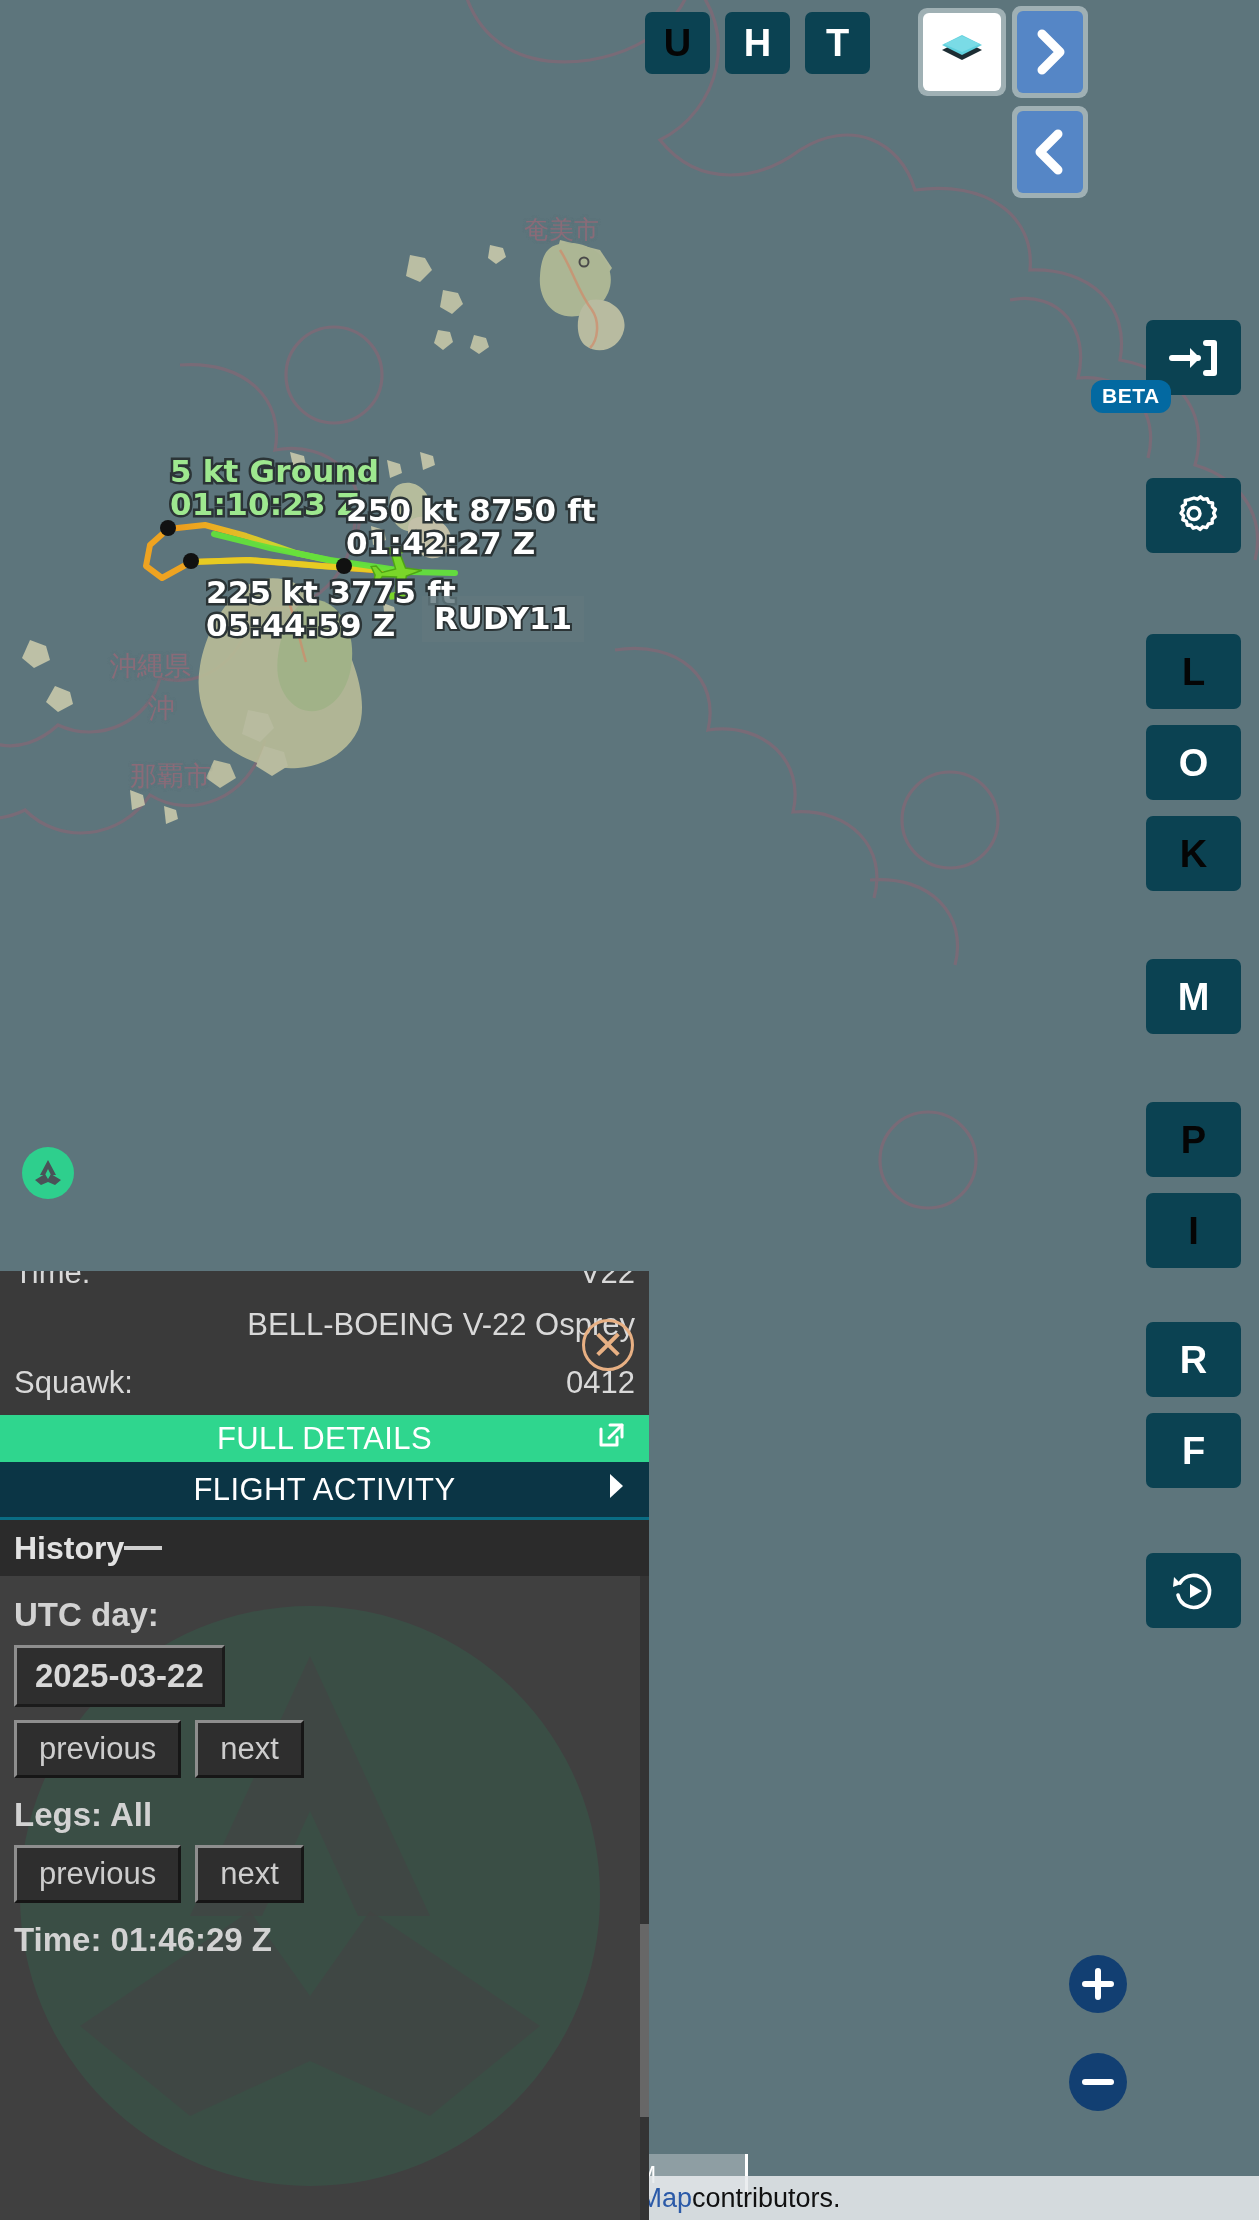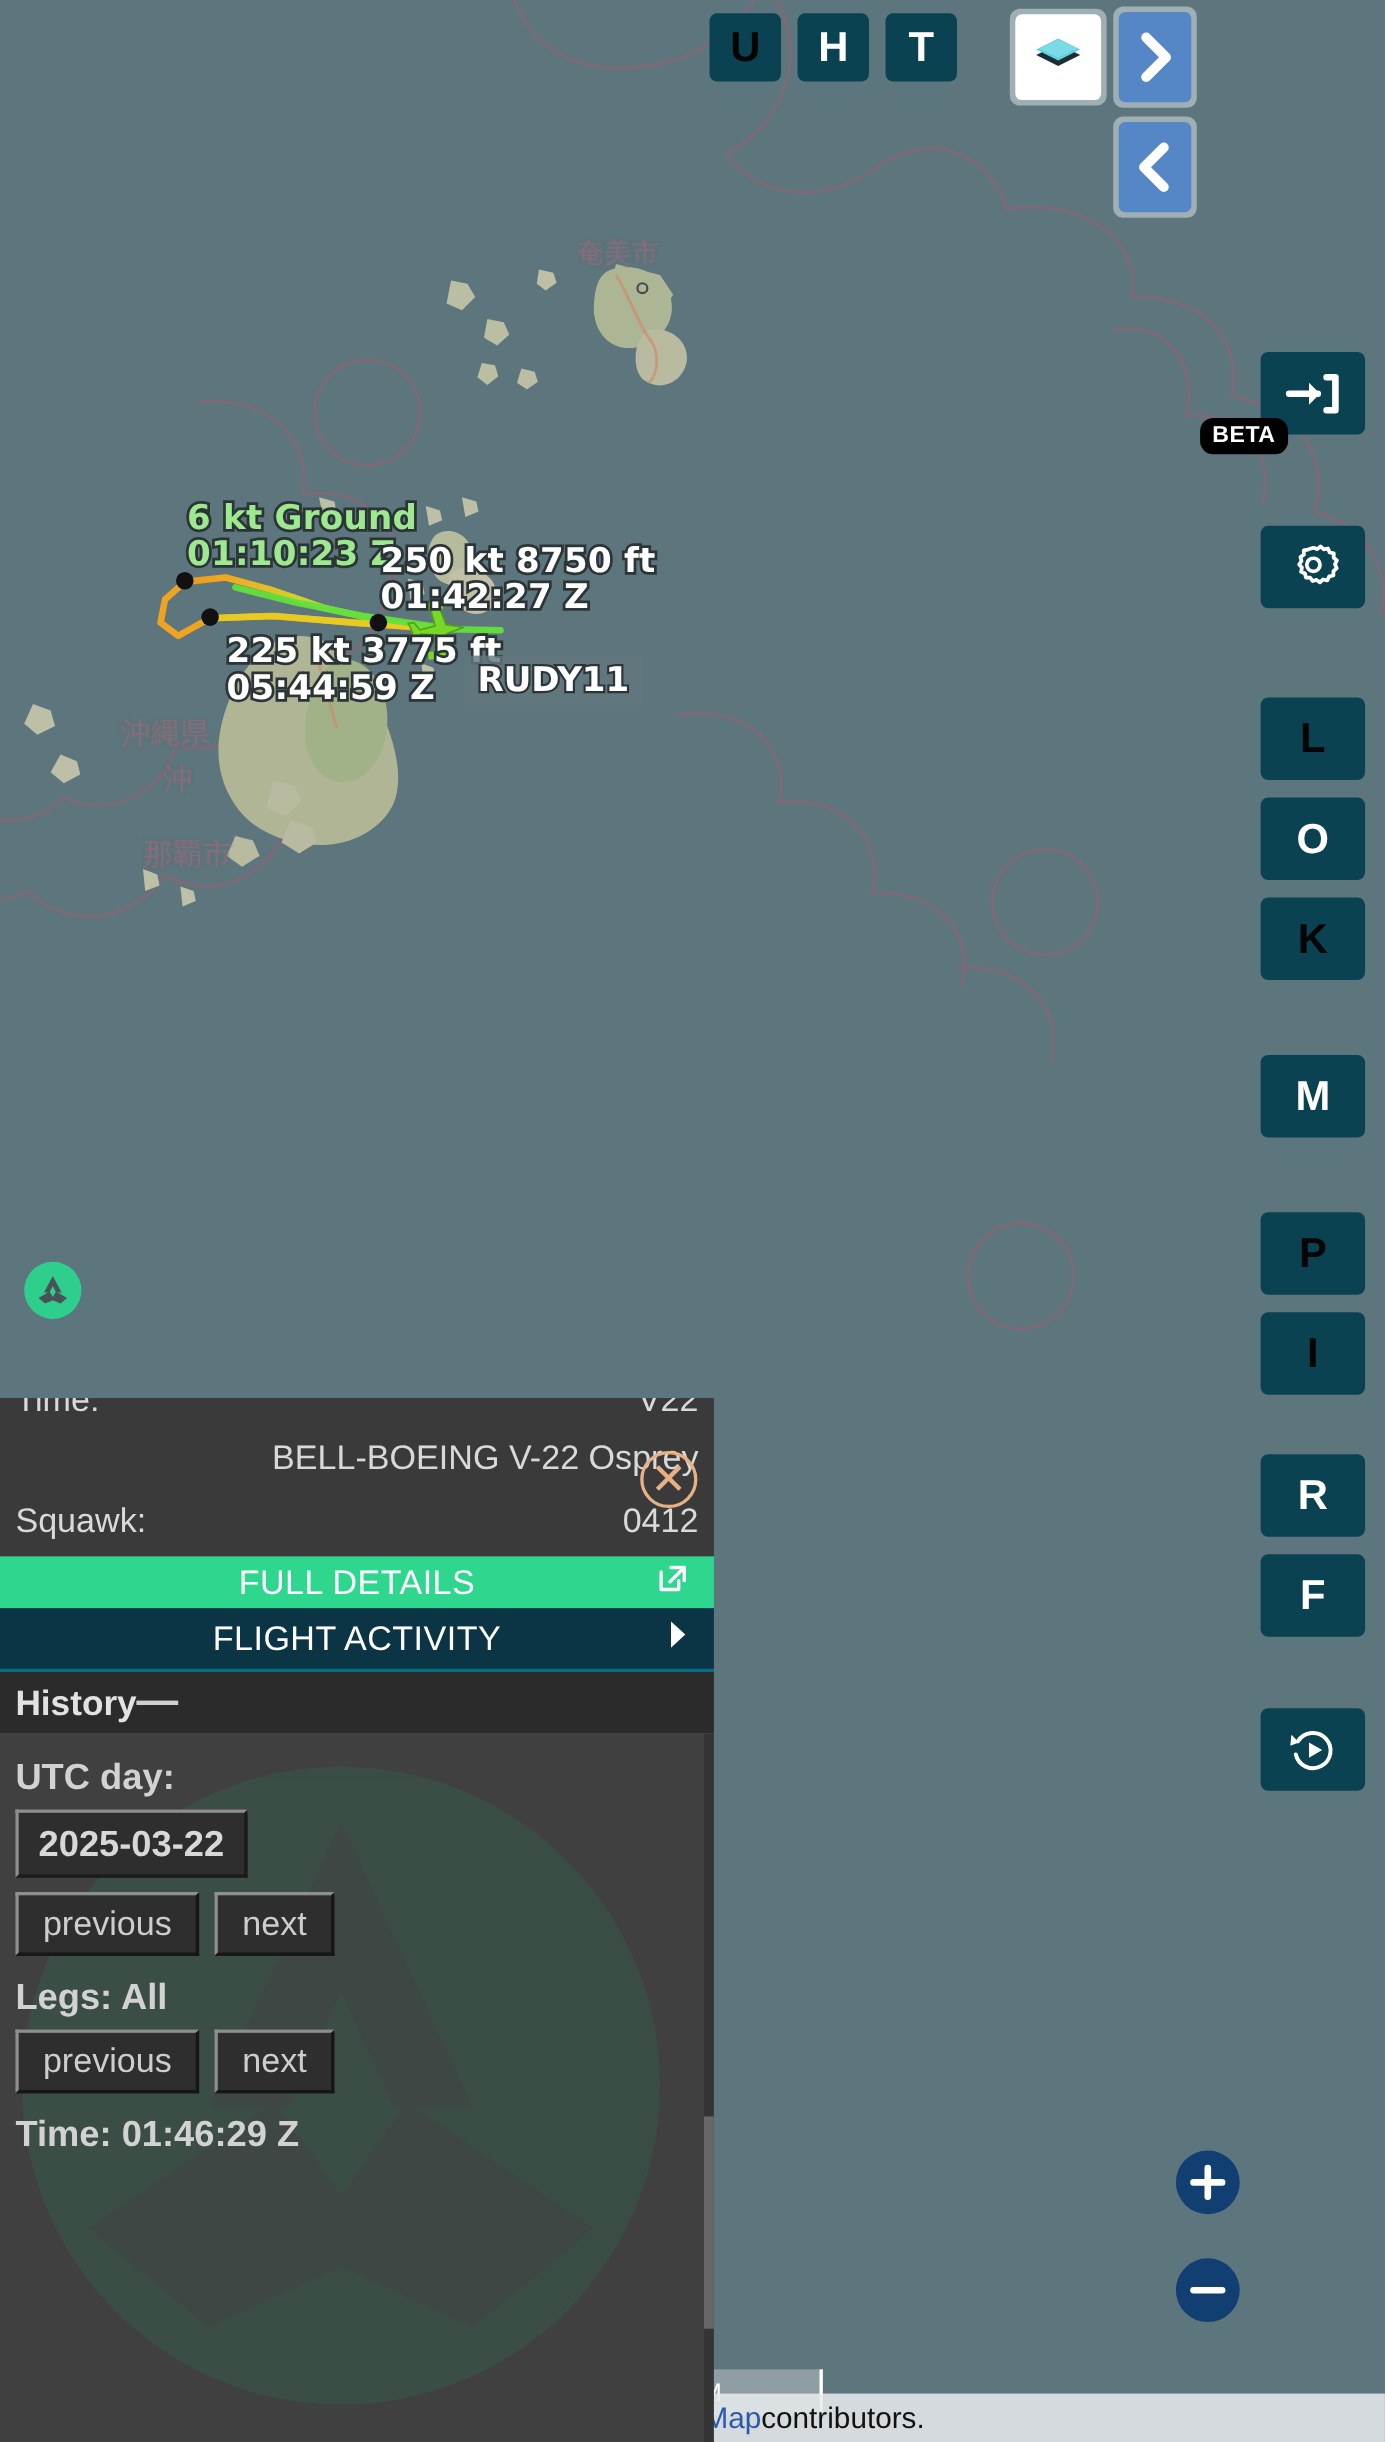--- a/index.html
+++ b/index.html
@@ -89,21 +89,21 @@
     display: flex; align-items: center; justify-content: center;
   }
   .tb-inner-blue {
     width: 100%; height: 100%;
     background: #5586c6; border-radius: 6px;
     display: flex; align-items: center; justify-content: center;
   }
 
   #beta-badge {
     position: absolute;
-    background: #000000;
+    background: #0369a1;
     color: #ffffff;
     font-size: 21px; font-weight: bold;
     border-radius: 12px;
     padding: 4px 11px 5px 11px;
     letter-spacing: .5px;
     font-family: "Liberation Sans", sans-serif;
   }
 
   
   .zoomctl {
@@ -364,21 +364,21 @@
         <rect x="19" y="-9" width="7" height="18" fill="#7ad629"></rect>
       </g>
     </svg>
 
     <div class="jp-label" style="left:524px; top:213px; font-size:25px;">奄美市</div>
     <div class="jp-label" style="left:110px; top:648px; font-size:27px;">沖縄県</div>
     <div class="jp-label" style="left:148px; top:690px; font-size:27px;">沖</div>
     <div class="jp-label" style="left:130px; top:758px; font-size:27px;">那覇市</div>
 
     <div class="trail-label green" style="left:170px; top:455px;">
-      <div>6 kt  Ground</div>
+      <div>5 kt  Ground</div>
       <div>01:10:23 Z</div>
     </div>
 
     <div class="trail-label white" style="left:346px; top:494px;">
       <div>250 kt  8750 ft</div>
       <div>01:42:27 Z</div>
     </div>
 
     <div class="trail-label white" style="left:206px; top:576px;">
       <div>225 kt  3775 ft</div>

